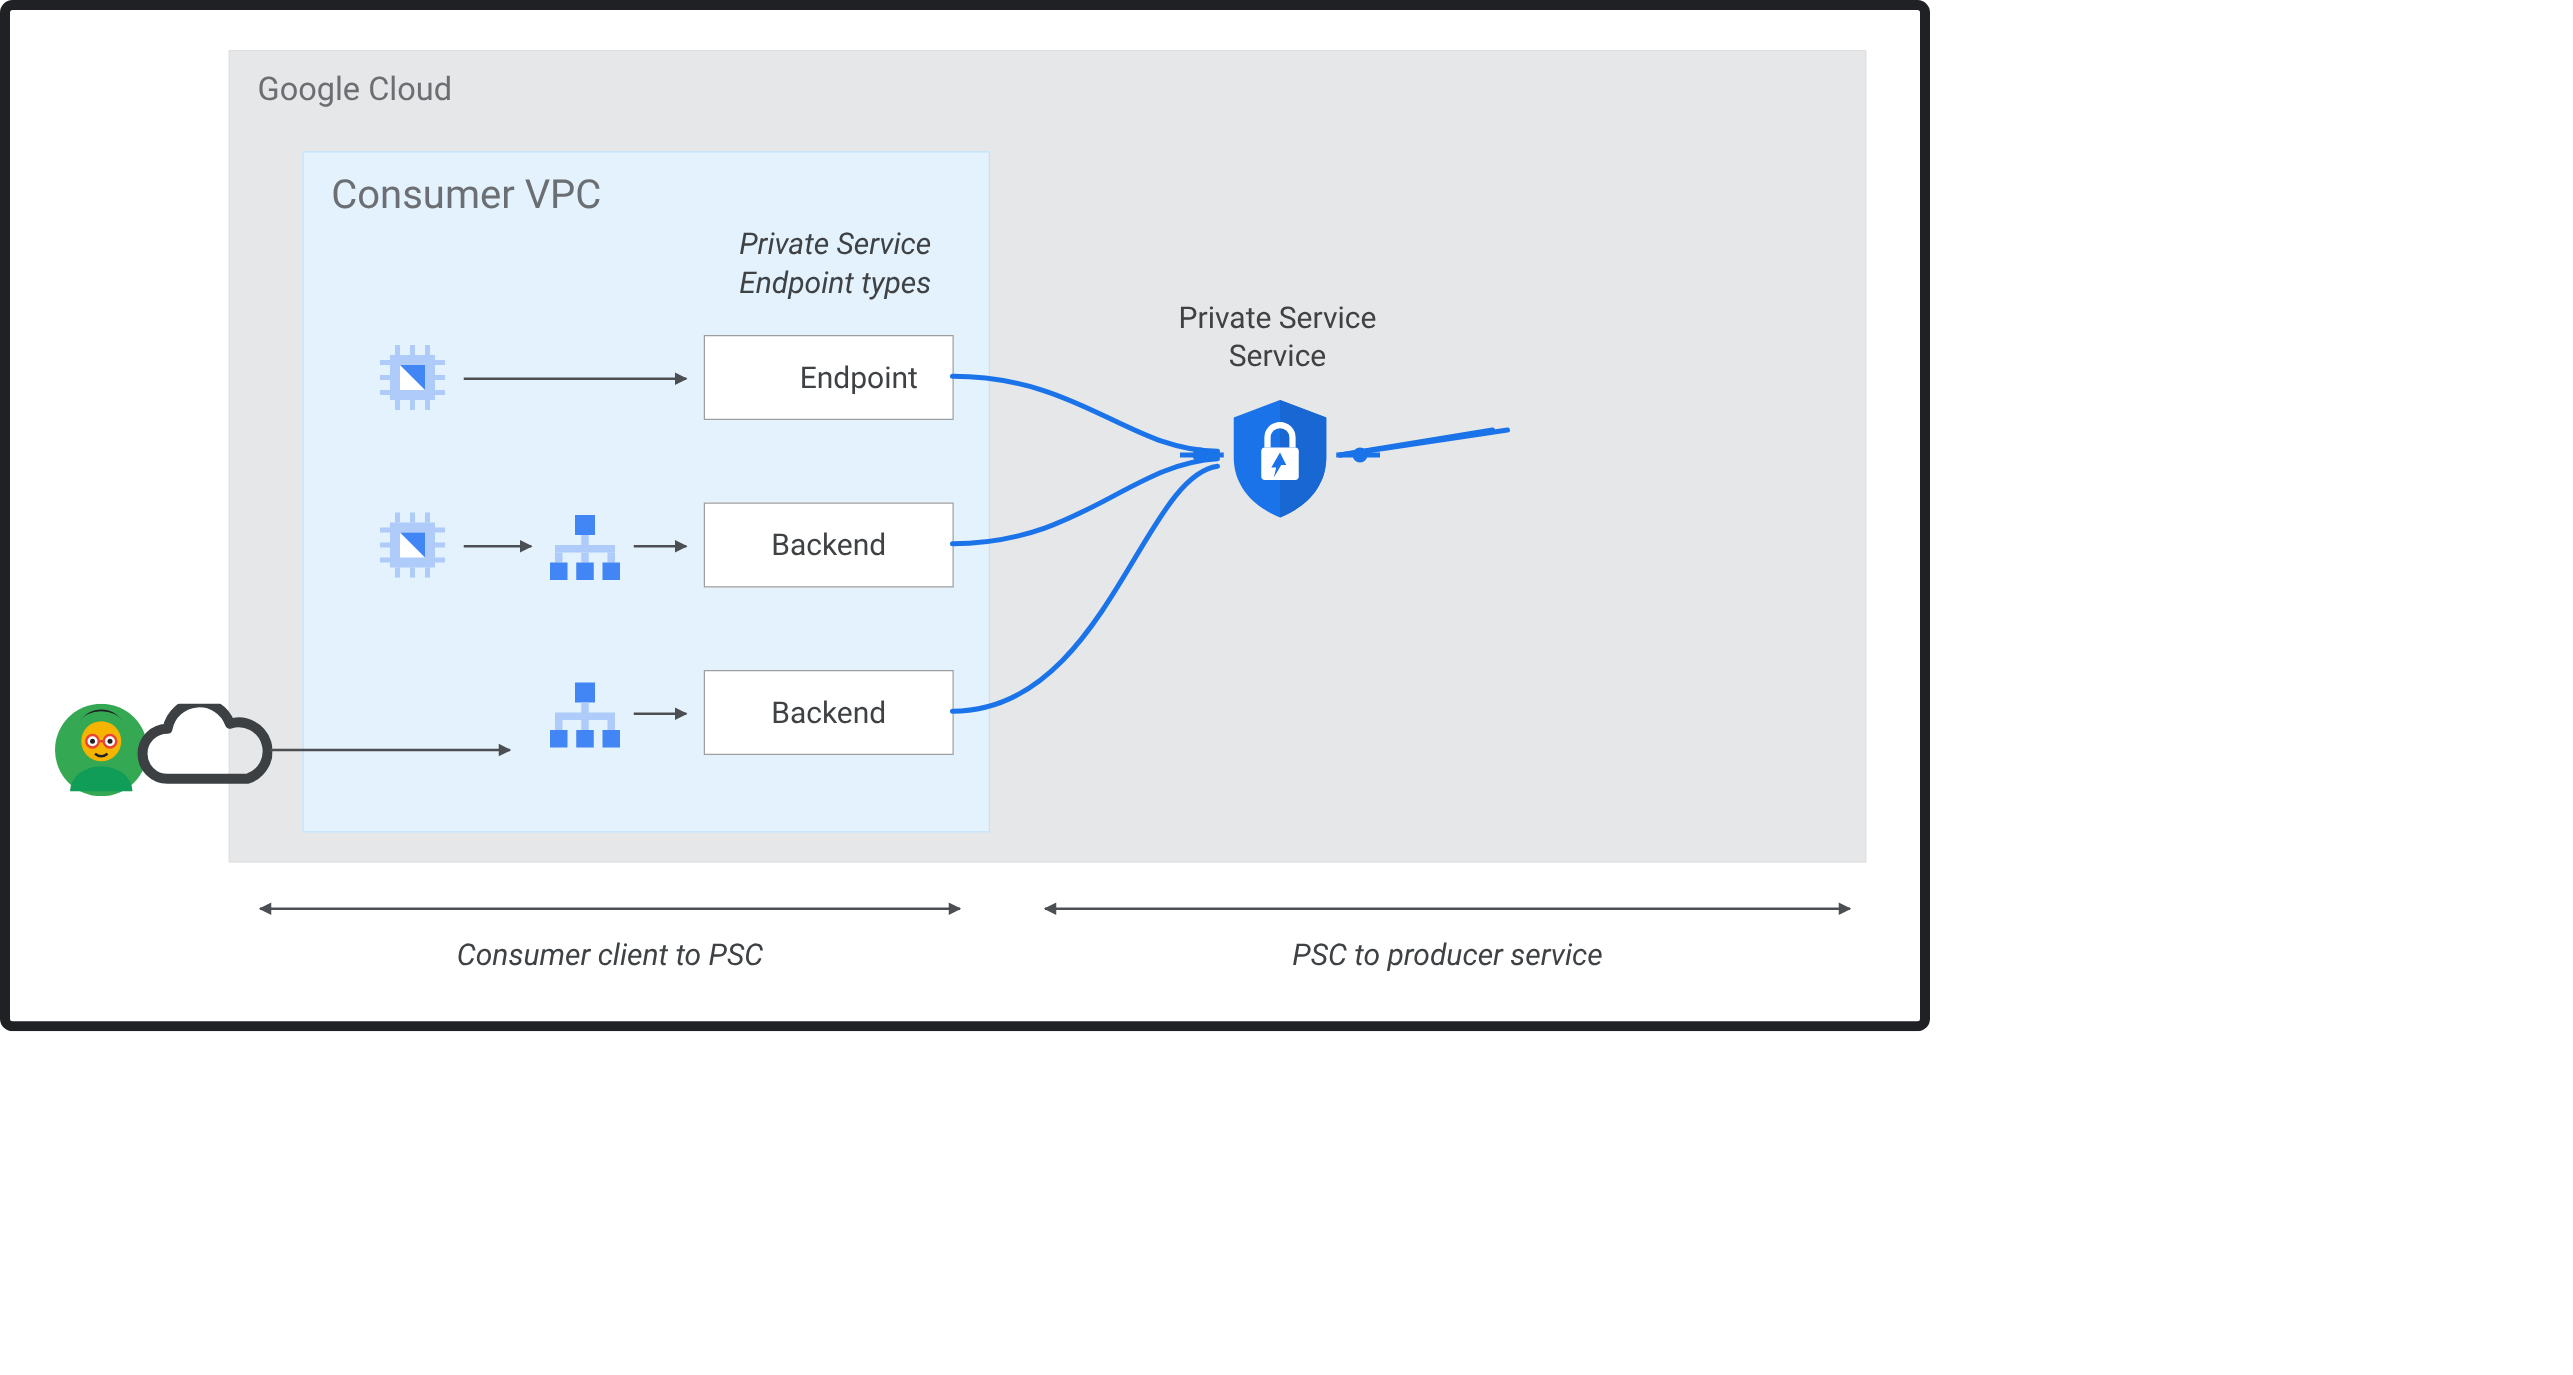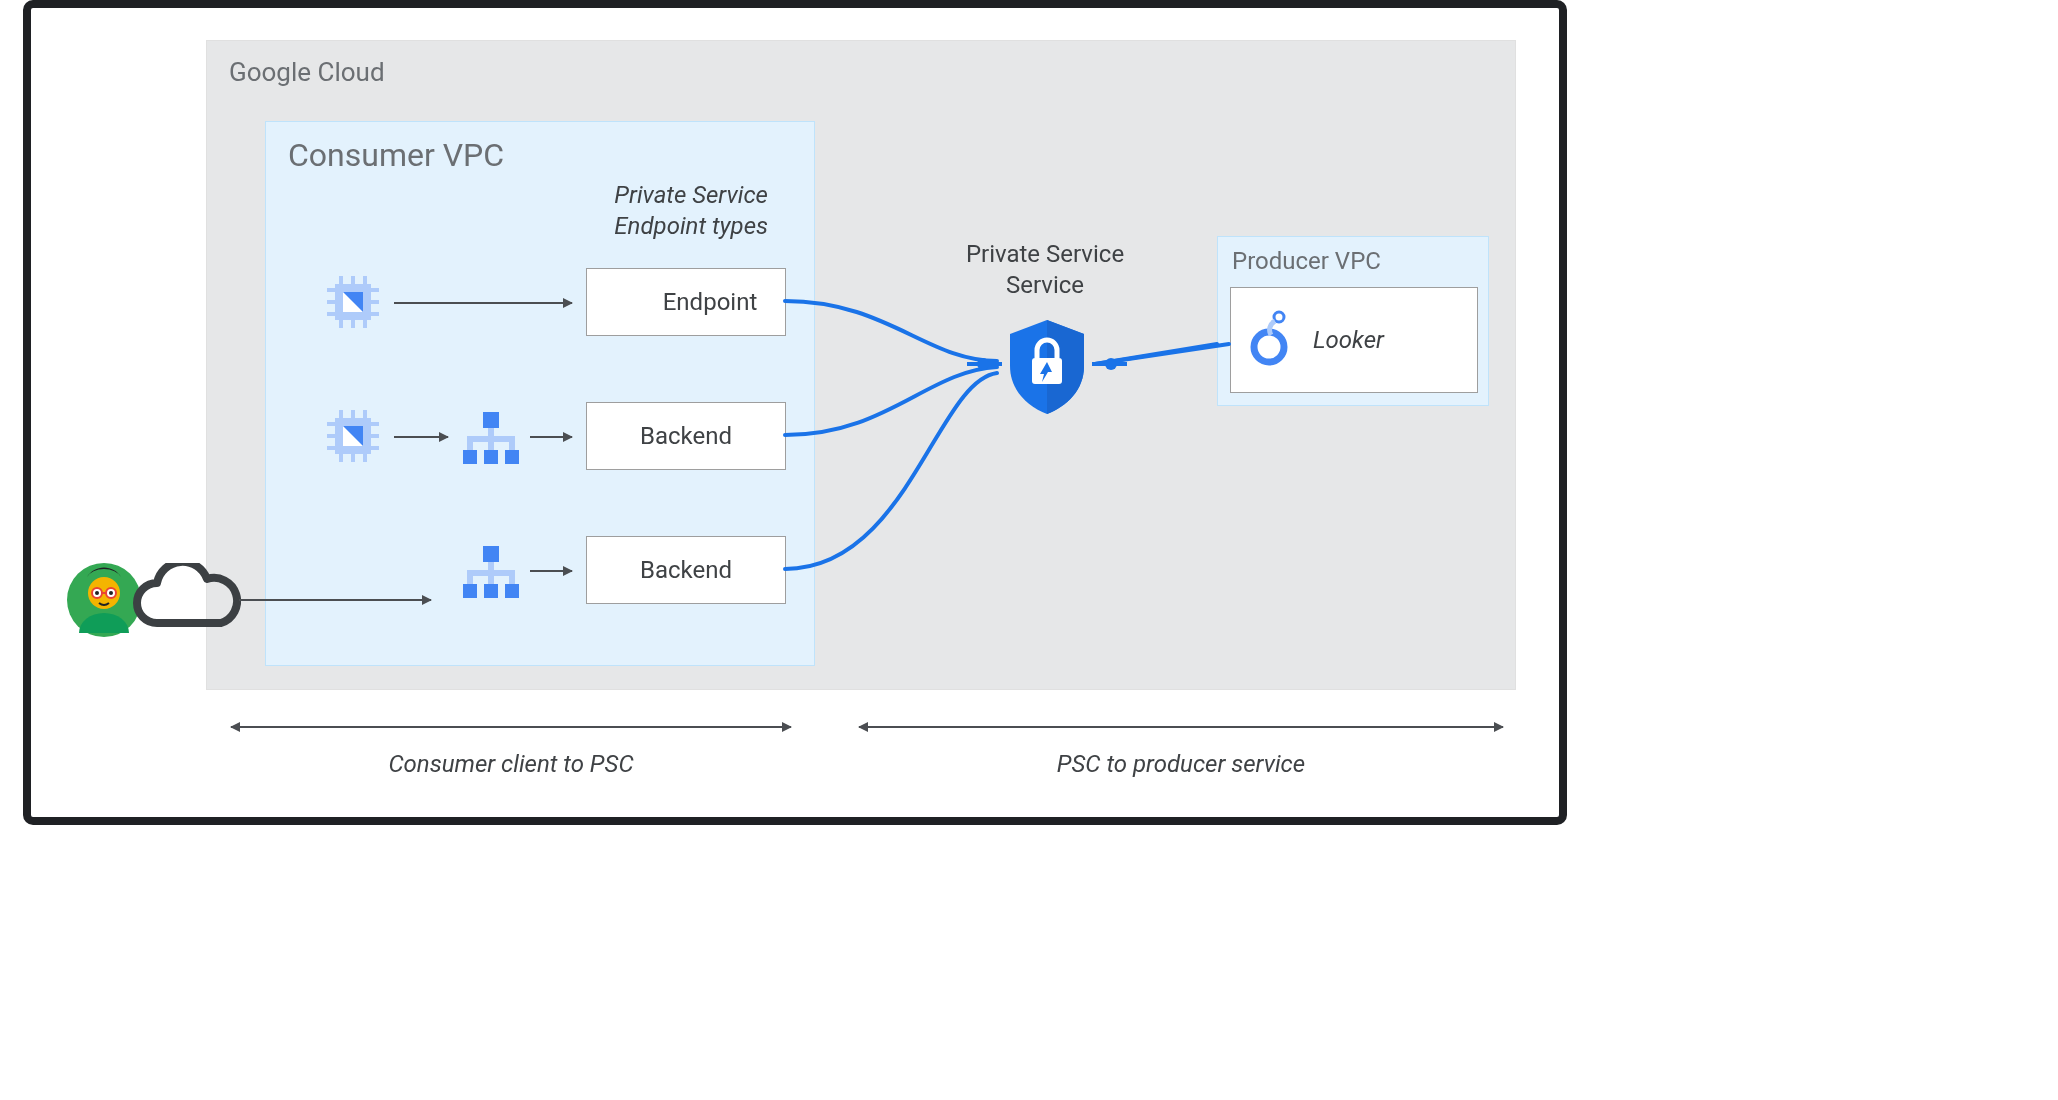--- a/index.html
+++ b/index.html
@@ -10,21 +10,20 @@
     background: #fff;
   }
   .frame {
     width: 1544px;
     height: 825px;
     border: 8px solid #1f2124;
     border-radius: 10px;
     position: relative;
     background: #fff;
     overflow: hidden;
-    margin-left: 23px;
   }
   .gcloud {
     position: absolute;
     left: 175px;
     top: 32px;
     width: 1310px;
     height: 650px;
     background: #e6e7e8;
     border: 1px solid #e0e0e0;
   }
@@ -336,33 +335,20 @@
     <div class="psc-shield">
       <svg viewBox="0 0 90 100">
         <path d="M45 4 L82 18 V50 C82 74 65 90 45 98 C25 90 8 74 8 50 V18 Z" fill="#1a73e8"></path>
         <path d="M45 4 L82 18 V50 C82 74 65 90 45 98 Z" fill="#1967d2"></path>
         <rect x="30" y="42" width="30" height="26" rx="3" fill="#fff"></rect>
         <path d="M35 42 V34 a10 10 0 0 1 20 0 V42" fill="none" stroke="#fff" stroke-width="5"></path>
         <path d="M45 46 l5 10 h-4 l-6 10 l2 -8 h-4 z" fill="#1a73e8"></path>
       </svg>
     </div>
 
-    <div class="producer-vpc">
-      <div class="producer-vpc-title">Producer VPC</div>
-      <div class="looker-box">
-        <span>
-          <svg width="48" height="58" viewBox="0 0 48 58">
-            <circle cx="30" cy="8" r="5" fill="none" stroke="#4285f4" stroke-width="3"></circle>
-            <circle cx="20" cy="38" r="15" fill="none" stroke="#4285f4" stroke-width="7"></circle>
-            <path d="M26 12 a10 10 0 0 0 -4 14" fill="none" stroke="#aecbfa" stroke-width="5"></path>
-          </svg>
-        </span>
-        <span class="looker-label">Looker</span>
-      </div>
-    </div>
 
     <svg class="wires" viewBox="0 0 1310 650">
       <g stroke="#1a73e8" stroke-width="4" fill="none" stroke-linecap="round">
 
         <path d="M578 260 C 680 260, 720 320, 790 320"></path>
 
         <path d="M578 394 C 680 394, 720 330, 790 326"></path>
 
         <path d="M578 528 C 700 528, 730 340, 790 332"></path>
 

